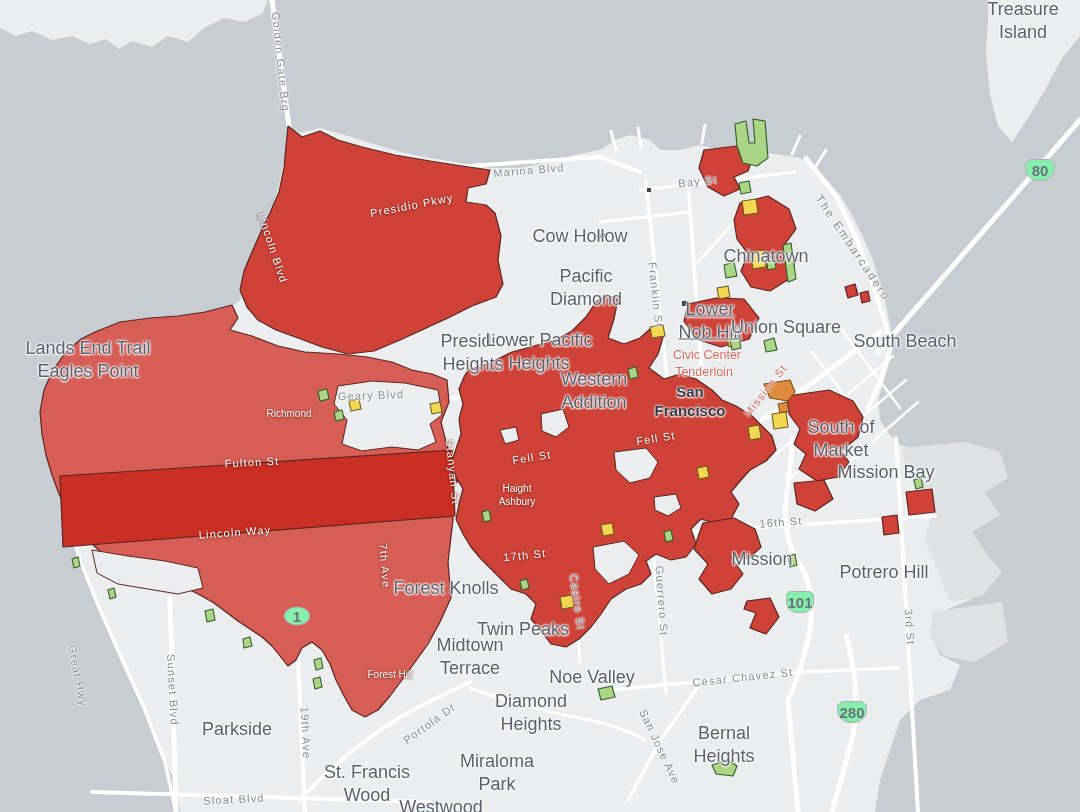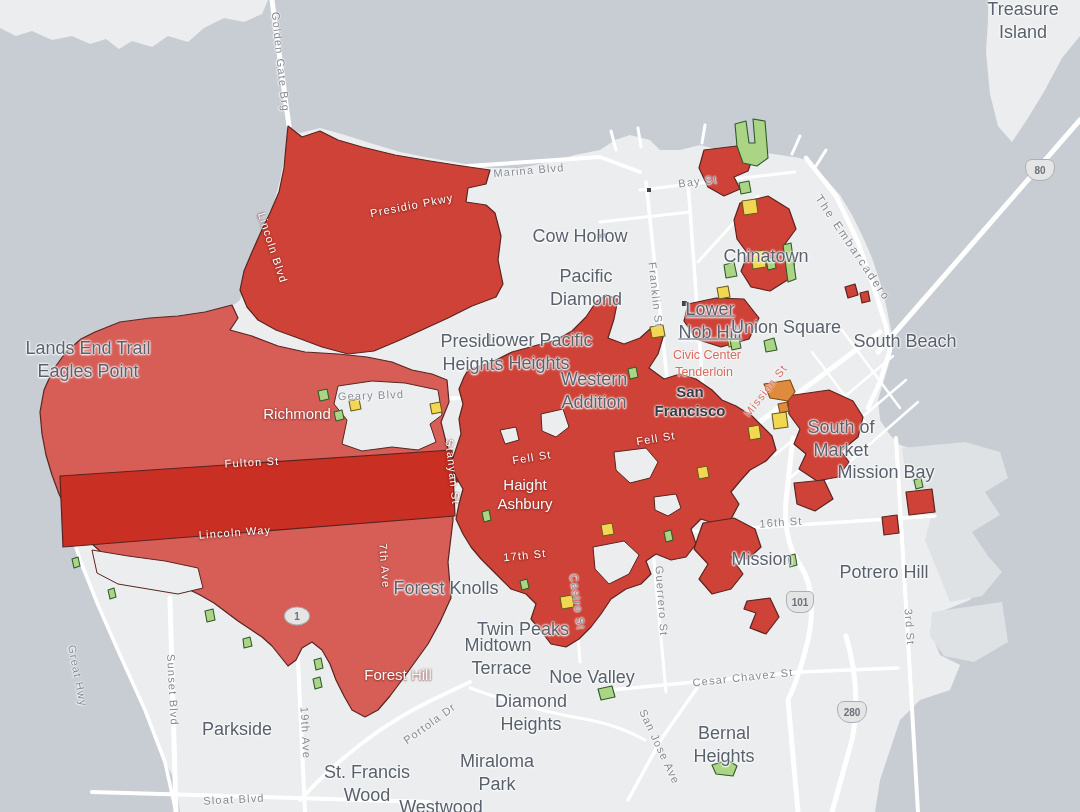--- a/index.html
+++ b/index.html
@@ -22,35 +22,35 @@
   .hole{fill:var(--land);stroke:var(--outline);stroke-width:1;stroke-linejoin:round;}
   .dot{fill:#3d4450;}
   .lbl{
     position:absolute;transform:translate(-50%,-50%);
     white-space:pre-line;text-align:center;line-height:1.25;pointer-events:none;
   }
   .nb{font-size:18px;color:var(--label_gray);
       text-shadow:0 0 2px #fff,0 0 2px #fff,0 0 3px #fff,0 1px 2px #fff;}
   .nbd{font-size:15px;font-weight:700;color:var(--label_dark);
       text-shadow:0 0 2px #fff,0 0 3px #fff,0 1px 2px #fff;}
-  .nbw{font-size:15px;color:#f8f9f9;
-      text-shadow:0 0 2px rgba(110,35,28,.75),0 1px 2px rgba(110,35,28,.55);margin-left:8px;}
+  .nbw{font-size:10px;color:#f8f9f9;
+      text-shadow:0 0 2px rgba(110,35,28,.75),0 1px 2px rgba(110,35,28,.55);}
   .nbr{font-size:12.5px;color:var(--label_red);
       text-shadow:0 0 2px #fff,0 0 2px #fff,0 1px 2px #fff;}
   .st{font-size:11px;letter-spacing:1.2px;color:var(--label_street);
       text-shadow:0 0 2px #fff,0 0 2px #fff,0 1px 2px #fff;}
   .stw{font-size:11px;letter-spacing:1.2px;color:#ffffff;
       text-shadow:0 0 2px rgba(110,30,24,.8),0 1px 2px rgba(110,30,24,.6);}
   .str{font-size:11px;letter-spacing:1.2px;color:var(--label_red);
       text-shadow:0 0 2px #fff,0 0 2px #fff;}
   .emb{letter-spacing:2.2px;font-size:11.5px;}
   .shield{
     position:absolute;transform:translate(-50%,-50%);
-    background:#e5e5e5;border:1.6px solid #aab0b8;color:#6b727c;
-    font-size:10px;font-weight:700;display:flex;align-items:center;justify-content:center;
+    background:#86efac;border:1.6px solid #aab0b8;color:#6b727c;
+    font-size:15px;font-weight:700;display:flex;align-items:center;justify-content:center;
     pointer-events:none;
   }
   .sh-ellipse{width:24px;height:17px;border-radius:50%;}
   .sh-us{width:26px;height:20px;border-radius:5px 5px 11px 11px;}
   .sh-i{width:28px;height:20px;border-radius:7px 7px 13px 13px;}
 </style>
 </head>
 <body>
 
 <div id="map-root">
@@ -226,21 +226,21 @@
   <div class="lbl nb" style="left:446px;top:588px;">Forest Knolls</div>
   <div class="lbl st" style="left:577px;top:602px;transform:translate(-50%,-50%) rotate(82deg);">Castro St</div>
   <div class="lbl st" style="left:661px;top:601px;transform:translate(-50%,-50%) rotate(86deg);">Guerrero St</div>
   <div class="lbl nb" style="left:719px;top:559px;margin-left:43px;">Mission</div>
   <div class="lbl st" style="left:781px;top:523px;transform:translate(-50%,-50%) rotate(-4deg);">16th St</div>
   <div class="lbl nb" style="left:884px;top:572px;">Potrero Hill</div>
   <div class="lbl nb" style="left:886px;top:472px;">Mission Bay</div>
   <div class="lbl nb" style="left:841px;top:438px;">South of
 Market</div>
   <div class="lbl nb" style="left:523px;top:629px;">Twin Peaks</div>
-  <div class="lbl nb" style="left:498px;top:656px;text-align:right;">Midtown
+  <div class="lbl nb" style="left:470px;top:656px;">Midtown
 Terrace</div>
   <div class="lbl nb" style="left:592px;top:677px;">Noe Valley</div>
   <div class="lbl nbw" style="left:390px;top:675px;">Forest Hill</div>
   <div class="lbl nb" style="left:531px;top:712px;">Diamond
 Heights</div>
   <div class="lbl nb" style="left:237px;top:729px;">Parkside</div>
   <div class="lbl st" style="left:172px;top:690px;transform:translate(-50%,-50%) rotate(87deg);">Sunset Blvd</div>
   <div class="lbl st" style="left:77px;top:676px;transform:translate(-50%,-50%) rotate(79deg);">Great Hwy</div>
   <div class="lbl st" style="left:305px;top:733px;transform:translate(-50%,-50%) rotate(87deg);">19th Ave</div>
   <div class="lbl nb" style="left:367px;top:783px;">St. Francis

